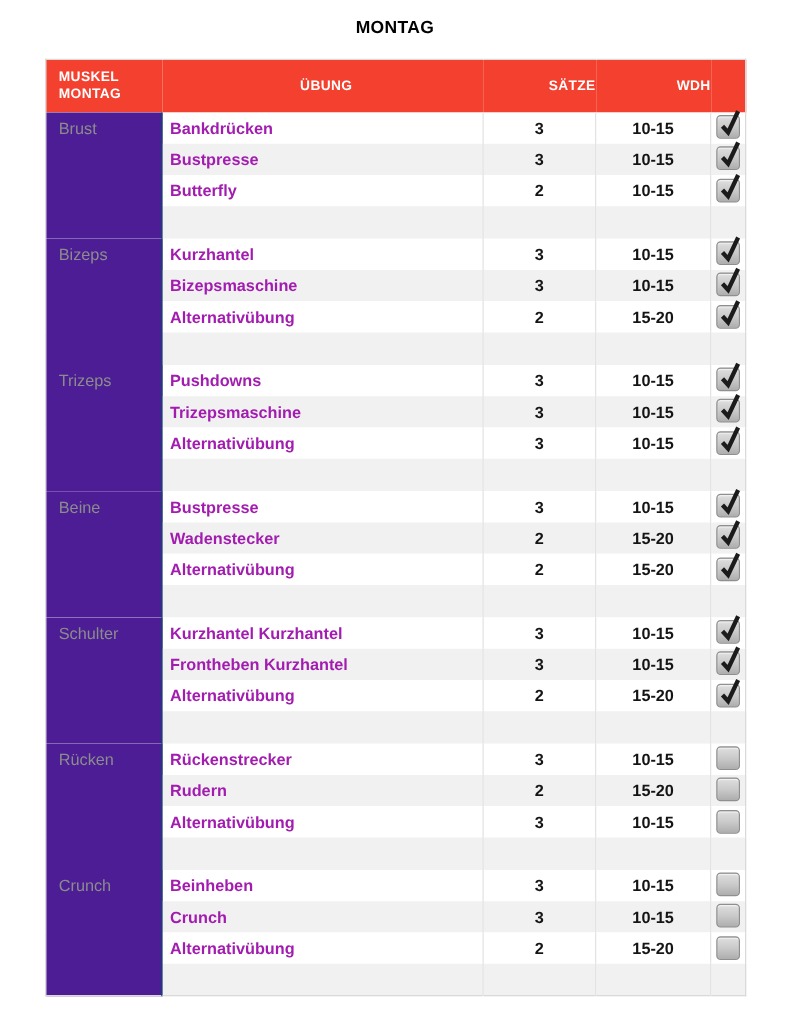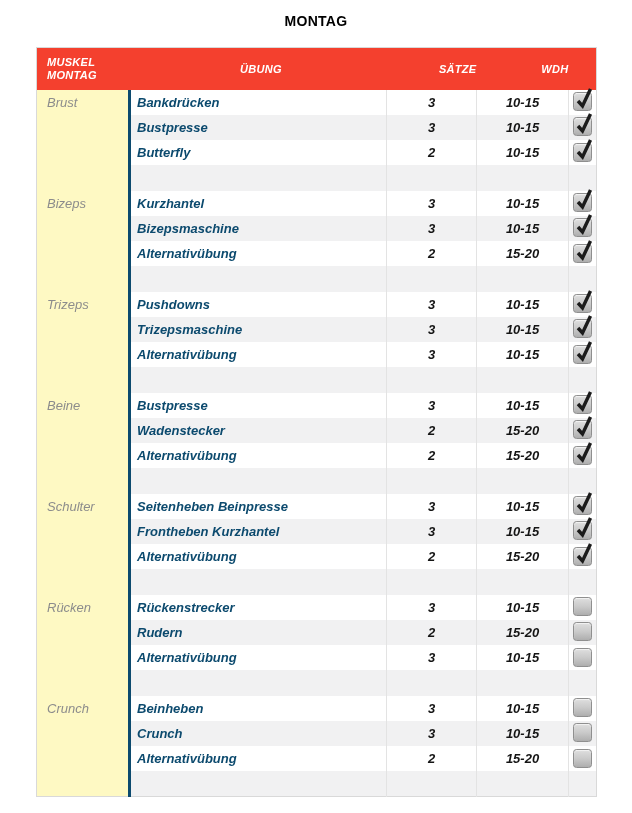--- a/index.html
+++ b/index.html
@@ -1,35 +1,35 @@
 <!DOCTYPE html>
 <html><head>
 <meta charset="utf-8">
 <style>
   * { margin: 0; padding: 0; box-sizing: border-box; }
   html, body { width: 632px; height: 813px; background: #ffffff; font-family: "Liberation Sans", "DejaVu Sans", sans-serif; }
   .page { width: 632px; height: 813px; overflow: hidden; }
   .title { margin-top: 13px; margin-bottom: 13px; text-align: center; font-size: 14px; font-weight: bold; color: #000; letter-spacing: 0.3px; height: 18px; }
-  .tbl-wrap { width: 560px; margin: 16px auto; font-style: italic; }
+  .tbl-wrap { width: 560px; margin: 16px auto; }
   table { width: 560px; border-collapse: collapse; table-layout: fixed; border: 1px solid #d9d9d9; }
   col.c-muscle { width: 93px; }
   col.c-ex { width: 257px; }
   col.c-sets { width: 90px; }
   col.c-reps { width: 92px; }
   col.c-chk { width: 28px; }
   thead th { background: #f4402e; color: #ffffff; font-size: 11px; font-weight: bold; letter-spacing: 0.3px; height: 42px; vertical-align: middle; border: none; }
   th.h-muscle { text-align: left; padding-left: 10px; line-height: 13px; }
   th.h-ex { text-align: center; padding-left: 6px; }
   th.h-sets, th.h-reps { text-align: right; }
   tbody tr { height: 25.25px; }
   tbody tr:nth-child(even) { background: #f1f1f2; }
   tbody tr:nth-child(odd) { background: #ffffff; }
   td { height: 25.25px; vertical-align: middle; font-size: 13px; }
-  td.muscle { background: #fef9c3; color: #8c8c8c; font-weight: normal; vertical-align: top; padding-left: 10px; line-height: 25.25px; border-right: 3px solid #0c4a6e; }
-  td.ex { font-weight: bold; color: #0c4a6e; padding-left: 6px; }
+  td.muscle { background: #4c1d95; color: #8c8c8c; font-weight: normal; vertical-align: top; padding-left: 10px; line-height: 25.25px; border-right: 1px solid #0c4a6e; }
+  td.ex { font-weight: bold; color: #a21caf; padding-left: 6px; }
   td.num { font-weight: bold; color: #151515; text-align: center; border-left: 1px solid #e3e3e3; }
   td.chk { text-align: center; border-left: 1px solid #e3e3e3; overflow: visible; }
   .checkbox { position: relative; display: inline-block; width: 19px; height: 19px; margin-top: 2px;
     border: 1px solid #8f8f8f; border-radius: 3.5px;
     background: linear-gradient(180deg, #dedede 0%, #cbcbcb 48%, #aeaeae 100%);
     box-shadow: inset 0 1px 1px rgba(255,255,255,0.65); cursor: pointer; }
   .checkbox svg { display: none; position: absolute; top: -6px; left: 0; overflow: visible; }
   .checkbox.checked svg { display: block; }
 </style>
 </head>
@@ -183,21 +183,21 @@
         </tr>
         <tr>
           <td class="ex"></td>
             <td class="num"></td>
             <td class="num"></td>
             <td class="chk"></td>
         </tr>
 
         <tr>
           <td class="muscle" rowspan="4">Schulter</td>
-          <td class="ex">Seitenheben Beinpresse</td>
+          <td class="ex">Kurzhantel Kurzhantel</td>
           <td class="num">3</td>
           <td class="num">10-15</td>
           <td class="chk"><span class="checkbox checked"><svg width="20" height="24" viewBox="0 0 20 24">
                   <path d="M4 14 L8.5 19 L16.5 2" stroke="#1b1b1b" stroke-width="3.4" fill="none"></path>
                 </svg></span></td>
         </tr>
         <tr>
           <td class="ex">Frontheben Kurzhantel</td>
           <td class="num">3</td>
           <td class="num">10-15</td>

